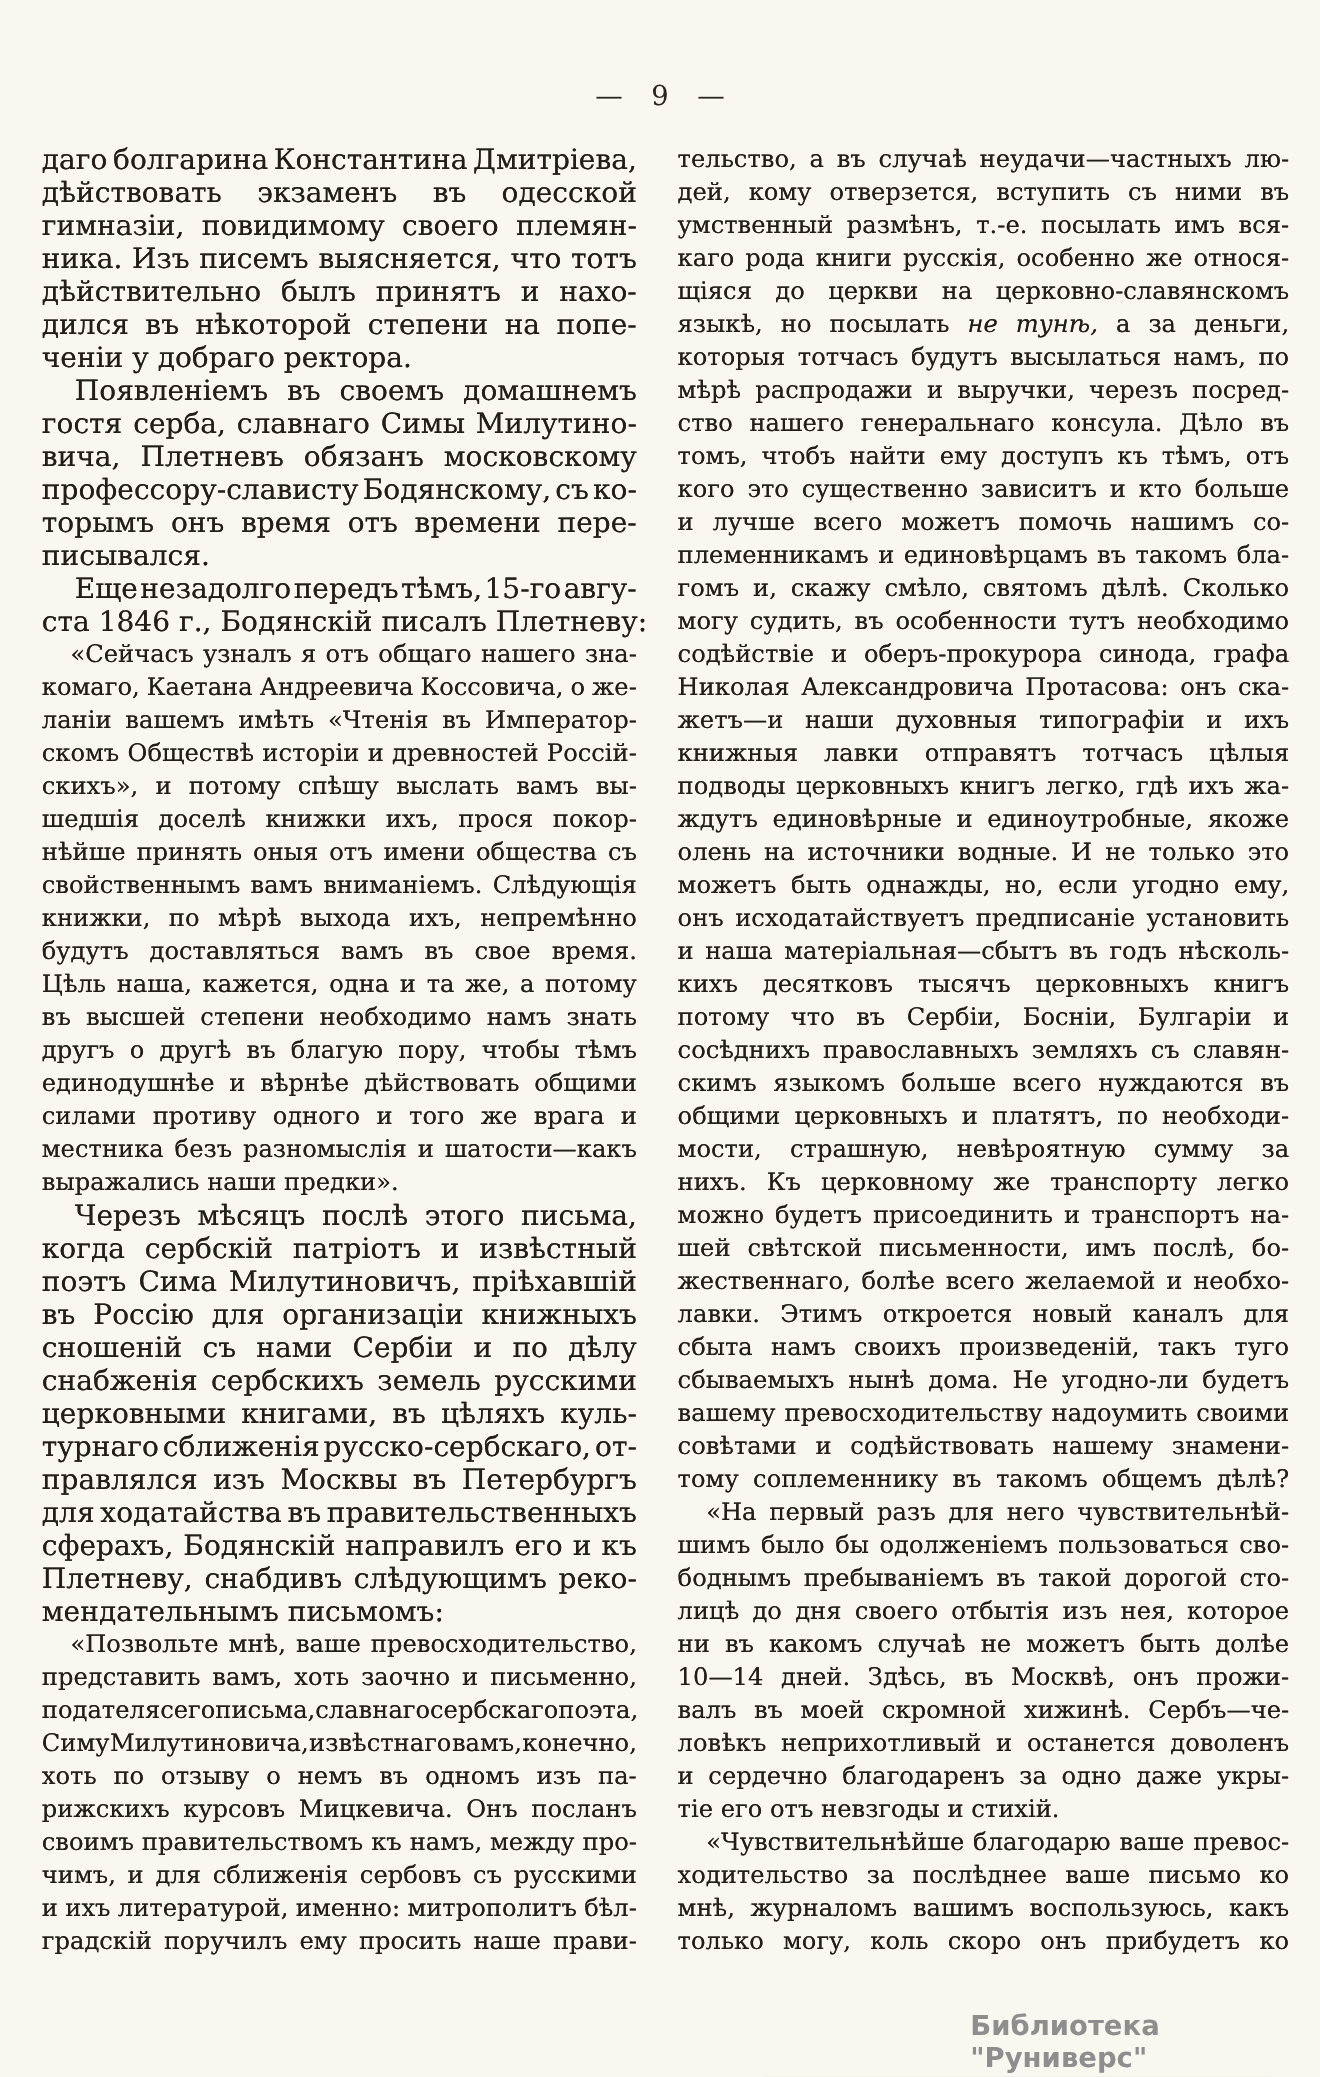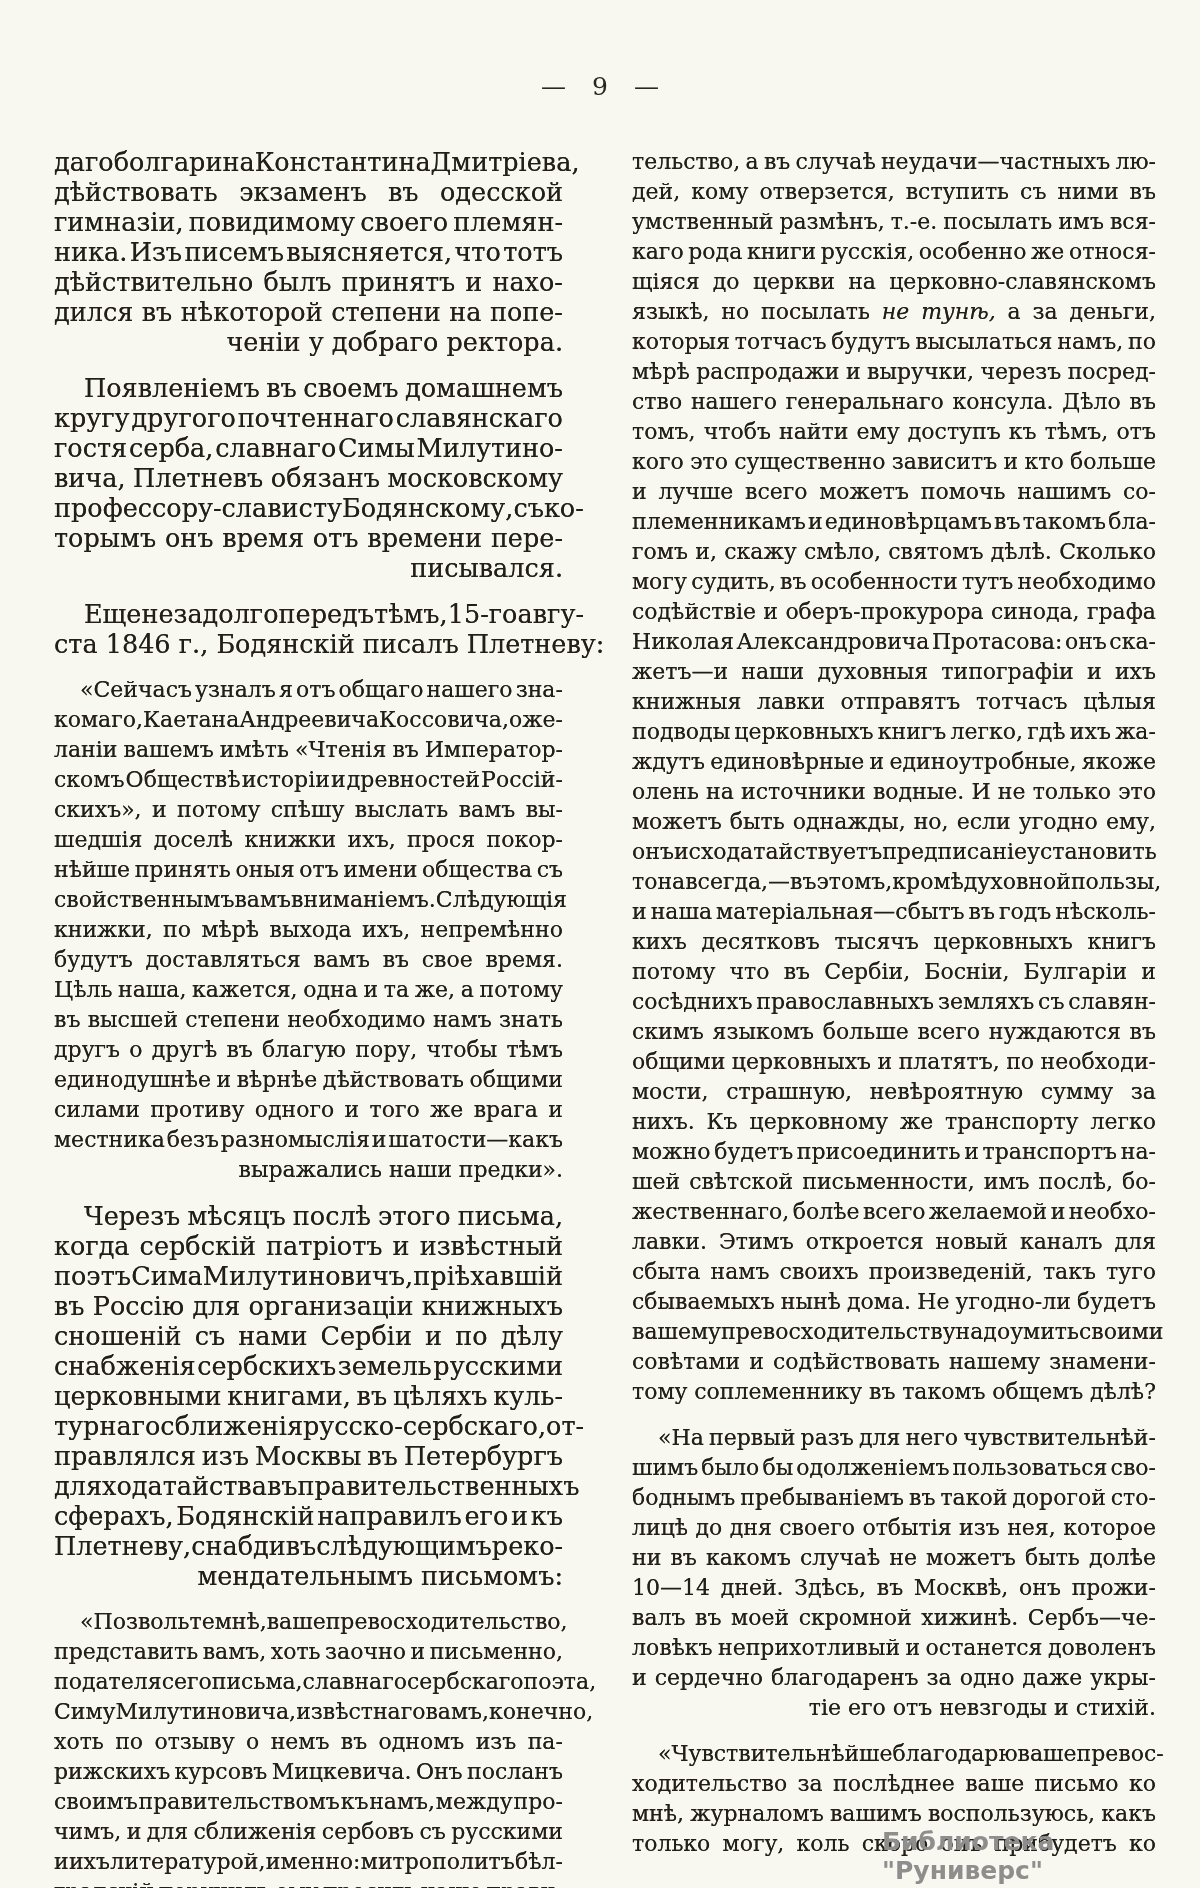--- a/index.html
+++ b/index.html
@@ -8,21 +8,21 @@
     background:#f8f7f0;overflow:hidden;
     font-family:"DejaVu Serif",serif;color:#231f18;
   }
   .pagenum{
     position:absolute;top:72px;left:0;width:1200px;text-align:center;
     font-size:25px;word-spacing:18px;color:#2a261f;
   }
   .col{position:absolute;top:131px;}
   .col-left{left:38px;width:541px;}
   .col-right{left:616px;width:556px;}
-  .para{margin:16px;padding:0;text-align:right;}
+  .para{margin:0;padding:0;}
   .line{
     display:flex;justify-content:space-between;flex-wrap:nowrap;
     height:30px;line-height:30px;white-space:nowrap;
     text-shadow:0 0 .6px rgba(35,31,24,.85);
   }
   .para-normal .line{font-size:25.5px;}
   .para-small  .line{font-size:22px;}
   .line.first{padding-left:30px;}
   .para-small .line.first{padding-left:26px;}
   .line.plain{display:block;}
@@ -84,26 +84,20 @@
         <div class="line plain">ченіи у добраго ректора.</div>
       </div>
       <div class="para para-normal">
         <div class="line first">
           <span>Появленіемъ</span>
           <span>въ</span>
           <span>своемъ</span>
           <span>домашнемъ</span>
         </div>
         <div class="line">
-          <span>кругу</span>
-          <span>другого</span>
-          <span>почтеннаго</span>
-          <span>славянскаго</span>
-        </div>
-        <div class="line">
           <span>гостя</span>
           <span>серба,</span>
           <span>славнаго</span>
           <span>Симы</span>
           <span>Милутино-</span>
         </div>
         <div class="line">
           <span>вича,</span>
           <span>Плетневъ</span>
           <span>обязанъ</span>
@@ -636,28 +630,20 @@
           <span>угодно</span>
           <span>ему,</span>
         </div>
         <div class="line">
           <span>онъ</span>
           <span>исходатайствуетъ</span>
           <span>предписаніе</span>
           <span>установить</span>
         </div>
         <div class="line">
-          <span>то</span>
-          <span>навсегда,—въ</span>
-          <span>этомъ,</span>
-          <span>кромѣ</span>
-          <span>духовной</span>
-          <span>пользы,</span>
-        </div>
-        <div class="line">
           <span>и</span>
           <span>наша</span>
           <span>матеріальная—сбытъ</span>
           <span>въ</span>
           <span>годъ</span>
           <span>нѣсколь-</span>
         </div>
         <div class="line">
           <span>кихъ</span>
           <span>десятковъ</span>

